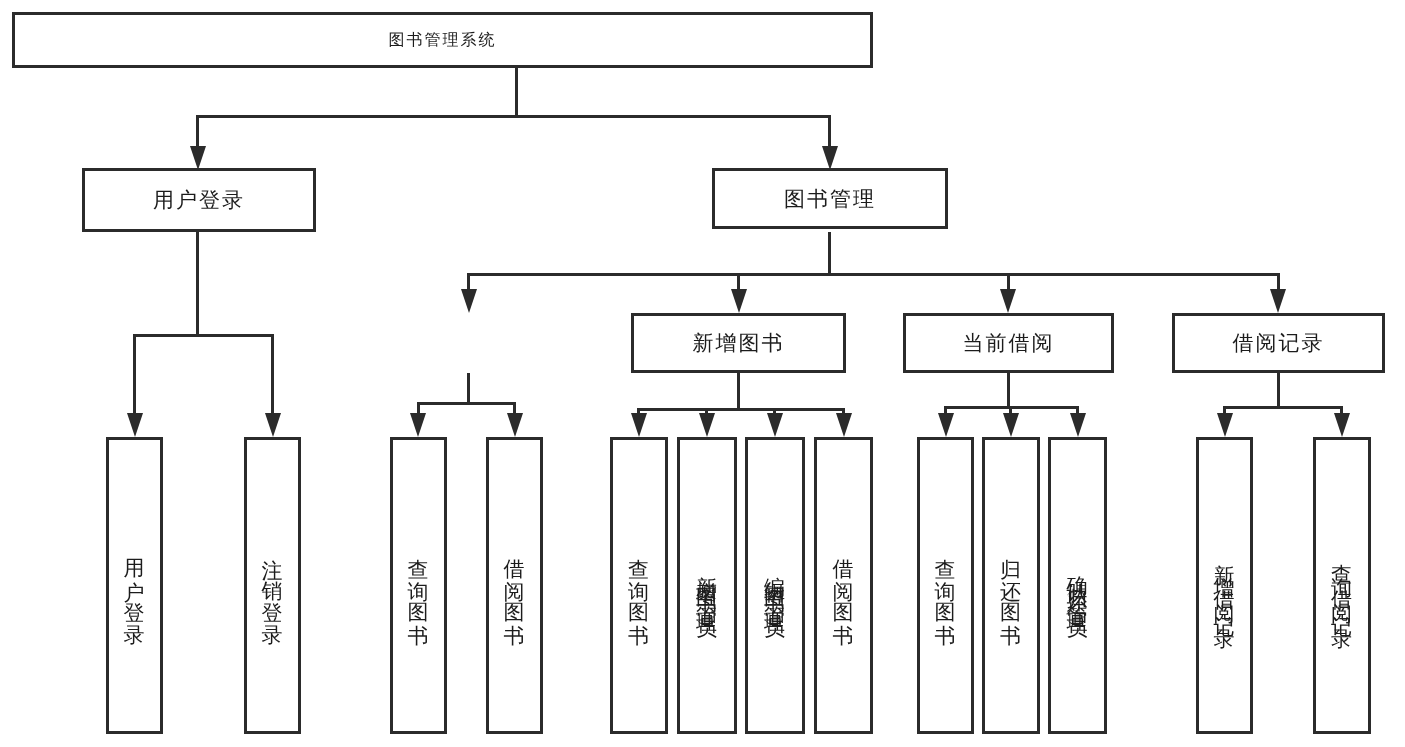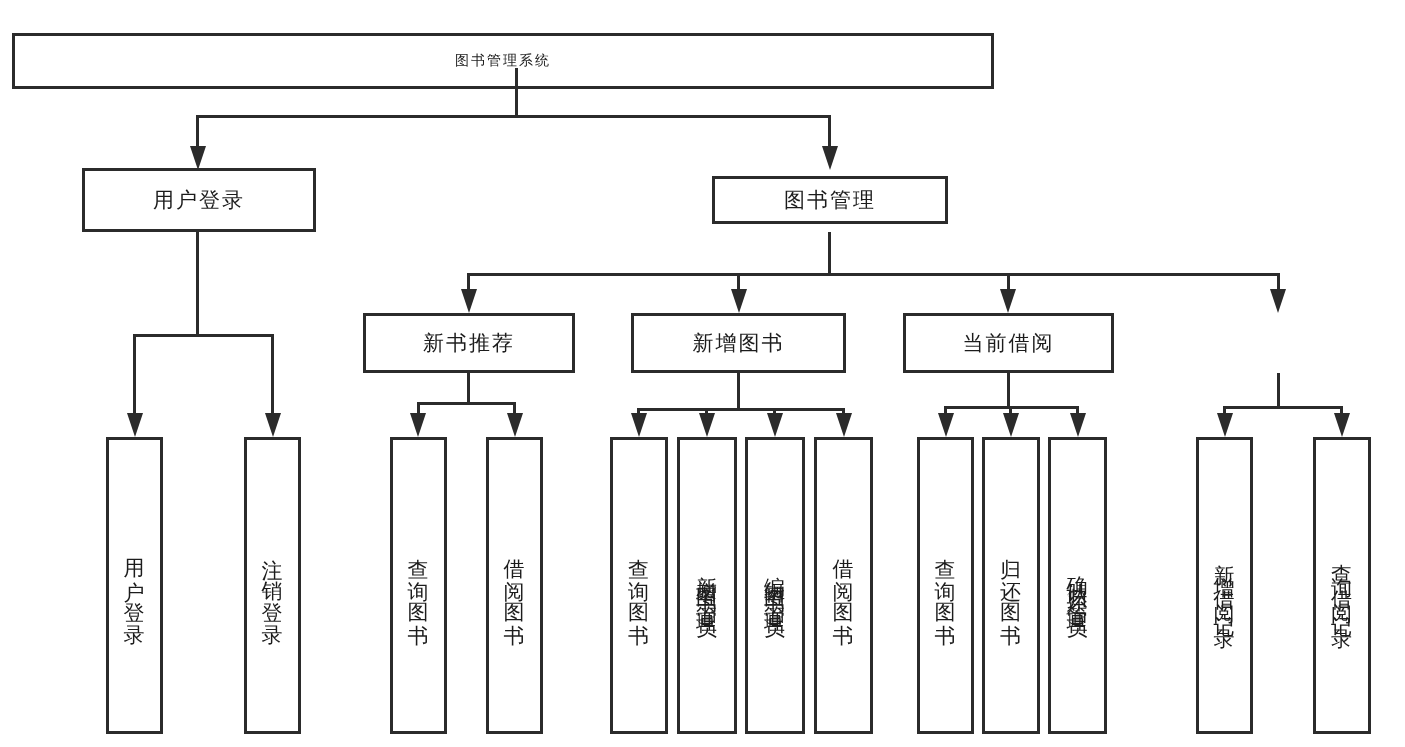--- a/index.html
+++ b/index.html
@@ -77,35 +77,35 @@
     mix-blend-mode: multiply;
     z-index: 10;
     white-space: nowrap;
   }
 </style>
 </head>
 <body>
 
 <div class="canvas">
 
-  <div class="node" style="left:12px; top:12px; width:982px; height:56px; font-size:14px;margin-top:21px;">
+  <div class="node" style="left:12px; top:12px; width:861px; height:56px; font-size:16px;">
     <span>图书管理系统</span>
   </div>
 
   <div class="v" style="left:515px; top:68px; height:50px;"></div>
   <div class="h" style="left:196px; top:115px; width:635px;"></div>
   <div class="v" style="left:196px; top:115px; height:35px;"></div>
   <div class="arrow" style="left:190px; top:146px;"></div>
   <div class="v" style="left:828px; top:115px; height:35px;"></div>
   <div class="arrow" style="left:822px; top:146px;"></div>
 
   <div class="node" style="left:82px; top:168px; width:234px; height:64px;">
     <span>用户登录</span>
   </div>
-  <div class="node" style="left:712px; top:176px; width:236px; height:48px;">
+  <div class="node" style="left:712px; top:168px; width:236px; height:61px;">
     <span>图书管理</span>
   </div>
 
   <div class="v" style="left:196px; top:232px; height:105px;"></div>
   <div class="h" style="left:133px; top:334px; width:141px;"></div>
   <div class="v" style="left:133px; top:334px; height:83px;"></div>
   <div class="arrow" style="left:127px; top:413px;"></div>
   <div class="v" style="left:271px; top:334px; height:83px;"></div>
   <div class="arrow" style="left:265px; top:413px;"></div>
 
@@ -113,28 +113,28 @@
   <div class="h" style="left:467px; top:273px; width:813px;"></div>
   <div class="v" style="left:467px; top:273px; height:20px;"></div>
   <div class="arrow" style="left:461px; top:289px;"></div>
   <div class="v" style="left:737px; top:273px; height:20px;"></div>
   <div class="arrow" style="left:731px; top:289px;"></div>
   <div class="v" style="left:1007px; top:273px; height:20px;"></div>
   <div class="arrow" style="left:1000px; top:289px;"></div>
   <div class="v" style="left:1277px; top:273px; height:20px;"></div>
   <div class="arrow" style="left:1270px; top:289px;"></div>
 
-  <div class="node" style="left:363px; top:313px; width:212px; height:60px;">
-    <span>新书推荐</span>
-  </div>
   <div class="node" style="left:631px; top:313px; width:215px; height:60px;">
     <span>新增图书</span>
   </div>
   <div class="node" style="left:903px; top:313px; width:211px; height:60px;text-align:center;">
     <span>当前借阅</span>
+  </div>
+  <div class="node" style="left:1172px; top:313px; width:213px; height:60px;">
+    <span>借阅记录</span>
   </div>
 
   <div class="v" style="left:467px; top:373px; height:32px;"></div>
   <div class="h" style="left:417px; top:402px; width:99px;"></div>
   <div class="v" style="left:417px; top:402px; height:15px;"></div>
   <div class="arrow" style="left:410px; top:413px;"></div>
   <div class="v" style="left:513px; top:402px; height:15px;"></div>
   <div class="arrow" style="left:507px; top:413px;"></div>
 
   <div class="v" style="left:737px; top:373px; height:38px;"></div>

